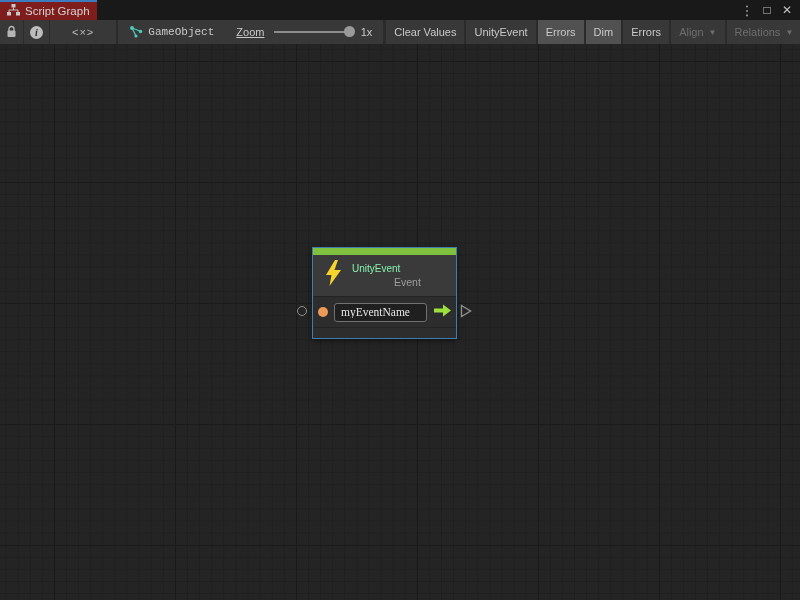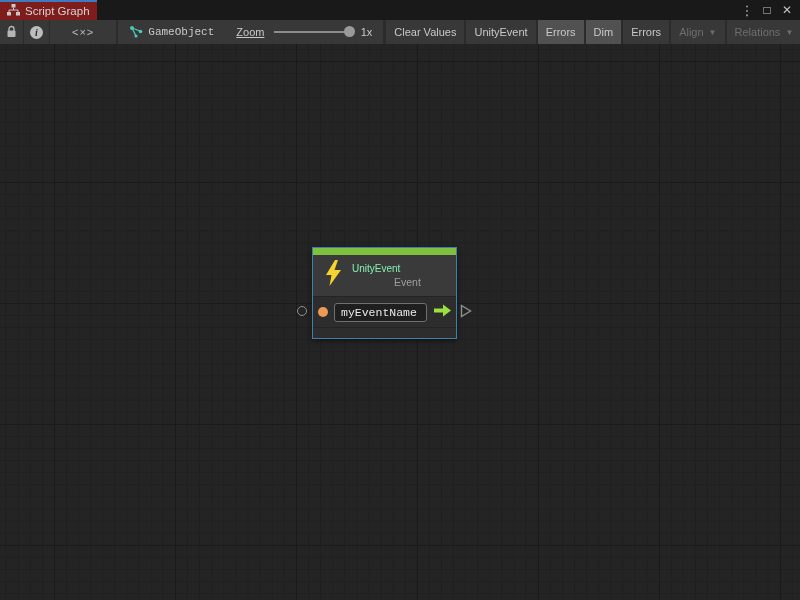--- a/index.html
+++ b/index.html
@@ -64,21 +64,21 @@
   .node-colorbar { height:7px; background:#7fc03e; }
   .node-header { background:#3a3a3a; display:flex; align-items:center;
     gap:10px; padding:5px 10px 6px 12px; }
   .node-title { color:#86efac; font-size:10px; line-height:15px; }
   .node-subtitle { color:#9e9e9e; font-size:10.5px; line-height:13px;margin-left:42px; }
   .node-ports { background:#2d2d2d; border-top:1px solid #232323;
     display:flex; align-items:center; height:31px; padding:0 5px; gap:6px; }
   .port-dot { width:10px; height:10px; border-radius:50%; background:#ee9a57; flex:none; }
   .event-name-input { width:93px; height:19px; background:#1f1f1f;
     border:1px solid #707070; border-radius:3px; color:#e8e8e8; font-size:11.5px;
-    padding:0 6px; font-family:Liberation Mono, monospace; outline:none; }
+    padding:0 6px; font-family:Liberation Serif, serif; outline:none; }
   .node-footer { height:11px; background:#2d2d2d; border-top:1px solid #232323; }
 
   .outer-port-circle { position:absolute; left:297px; top:262px; width:10px;
     height:10px; border:1.5px solid #8f8f8f; border-radius:50%; background:transparent; }
   .outer-port-triangle { position:absolute; left:460px; top:260px; }
 </style>
 </head>
 <body>
 
 <div class="window">

